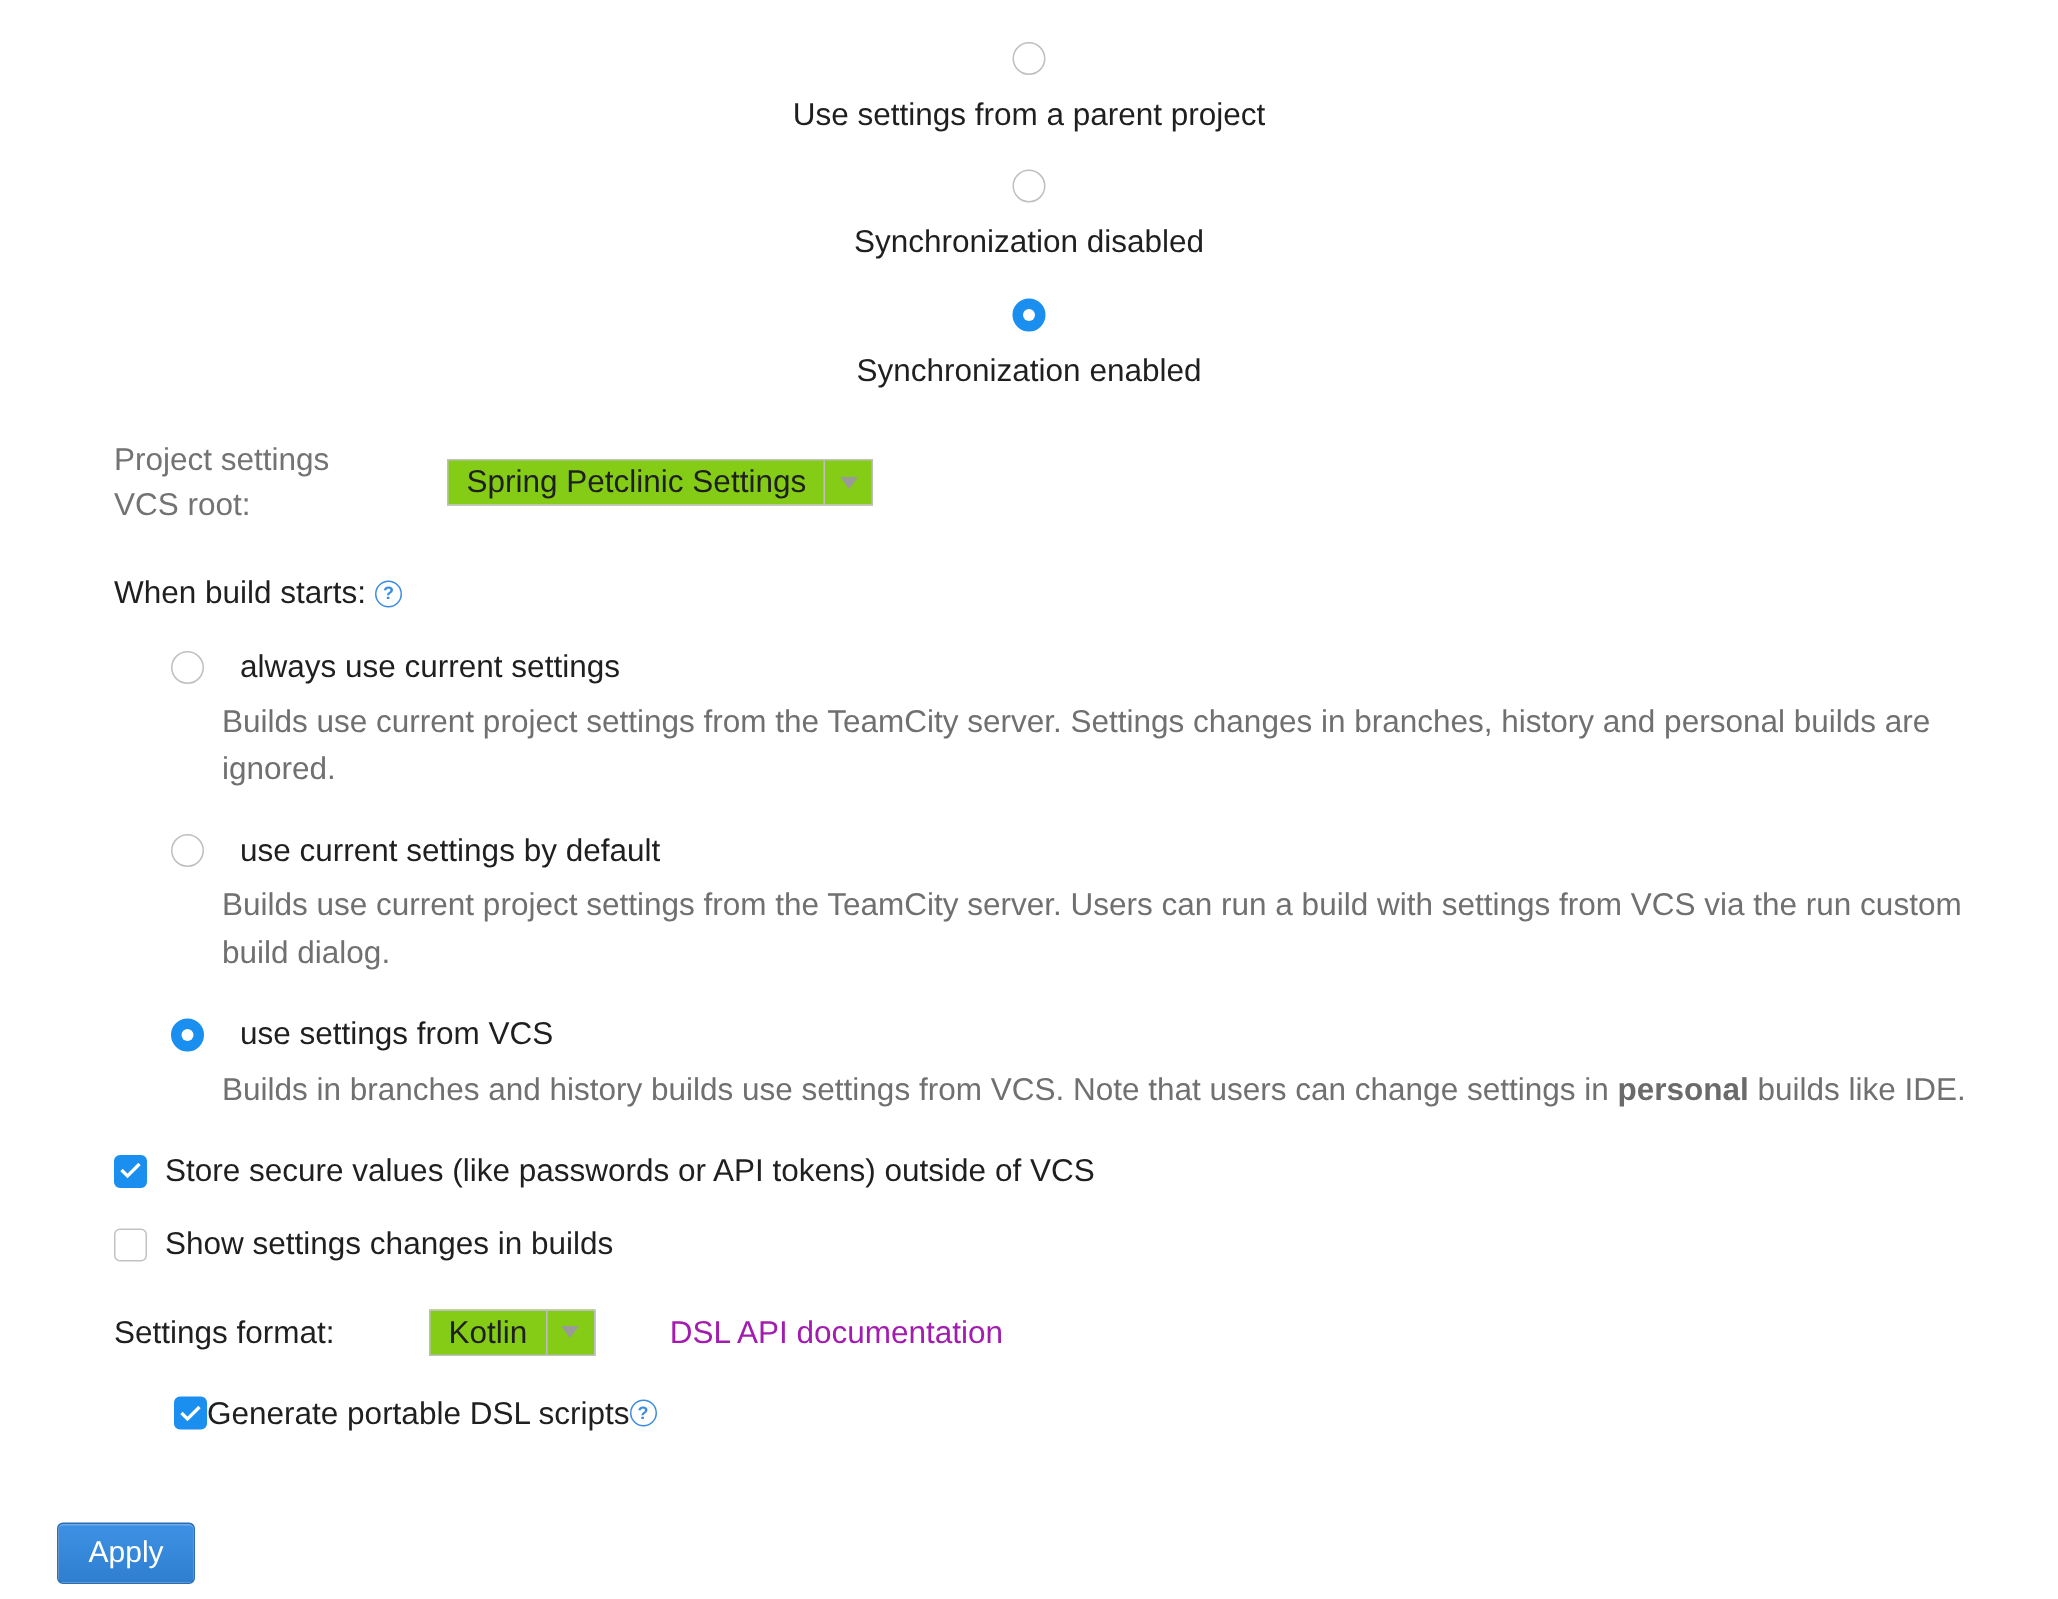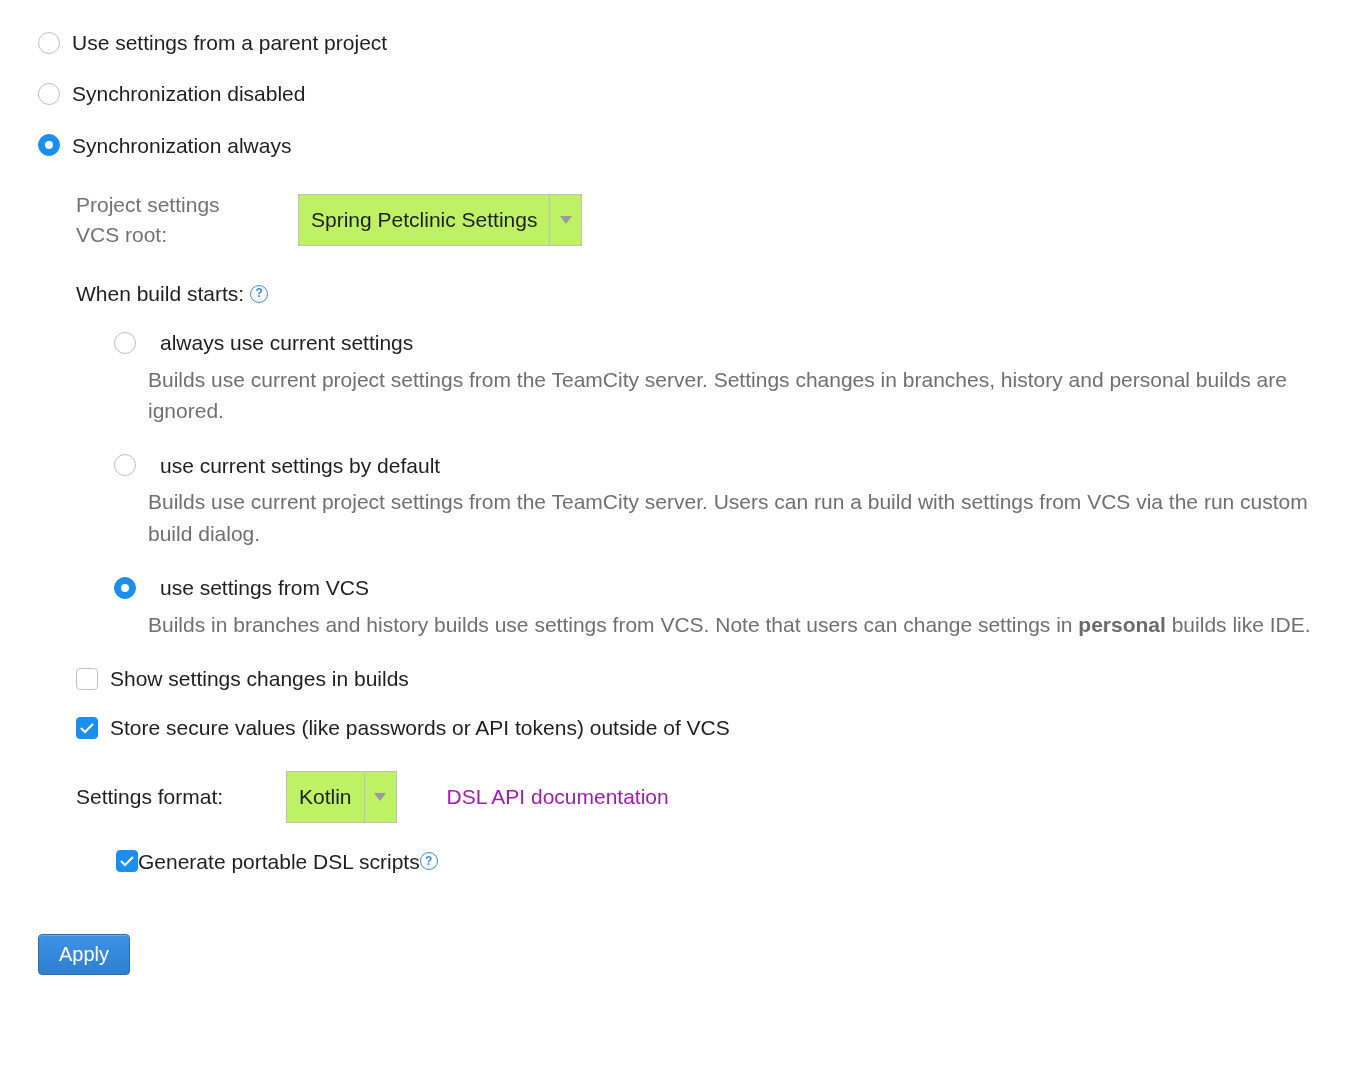--- a/index.html
+++ b/index.html
@@ -13,20 +13,21 @@
       color: #1f1f1f;
       background: #fff;
       padding: 28px 38px;
       line-height: 1.4;
     }
     .radio-row {
       display: flex;
       align-items: center;
       gap: 12px;
       margin-bottom: 22px;
+      flex-direction: column;
     }
     .radio-circle {
       width: 22px;
       height: 22px;
       border: 1.5px solid #bfbfbf;
       border-radius: 50%;
       flex-shrink: 0;
       cursor: pointer;
       position: relative;
     }
@@ -61,22 +62,22 @@
     }
     .field-label-stack {
       width: 222px;
       font-size: 21px;
       color: #737373;
     }
     .select-box {
       display: inline-flex;
       align-items: center;
       border: 1px solid #bfbfbf;
-      height: 52px;
-      background: #bef264;
+      height: 31px;
+      background: #84cc16;
       cursor: pointer;
     }
     .select-text {
       padding: 0 12px;
       font-size: 21px;
     }
     .select-arrow {
       width: 32px;
       height: 100%;
       border-left: 1px solid #bfbfbf;
@@ -205,21 +206,21 @@
   <span class="radio-label">Use settings from a parent project</span>
 </div>
 
 <div class="radio-row">
   <div class="radio-circle"></div>
   <span class="radio-label">Synchronization disabled</span>
 </div>
 
 <div class="radio-row">
   <div class="radio-circle selected"></div>
-  <span class="radio-label">Synchronization always</span>
+  <span class="radio-label">Synchronization enabled</span>
 </div>
 
 
 <div class="indent-1">
 
   <div class="field-row">
     <div class="field-label-stack">
       <div>Project settings</div>
       <div>VCS root:</div>
     </div>
@@ -260,31 +261,31 @@
         <div class="radio-circle selected"></div>
         <span class="radio-label">use settings from VCS</span>
       </div>
       <div class="sub-desc">
         <span>Builds in branches and history builds use settings from VCS. Note that users can change settings in </span><span class="bold">personal</span><span> builds like IDE.</span>
       </div>
     </div>
   </div>
 
   <div class="checkbox-row">
-    <div class="checkbox"></div>
-    <span class="checkbox-label">Show settings changes in builds</span>
-  </div>
-
-  <div class="checkbox-row">
     <div class="checkbox checked">
       <svg viewBox="0 0 14 11">
           <polyline points="1,5 5,9 13,1" fill="none" stroke="#fff" stroke-width="2.2"></polyline>
         </svg>
     </div>
     <span class="checkbox-label">Store secure values (like passwords or API tokens) outside of VCS</span>
+  </div>
+
+  <div class="checkbox-row">
+    <div class="checkbox"></div>
+    <span class="checkbox-label">Show settings changes in builds</span>
   </div>
 
   <div class="format-row">
     <span class="format-label">Settings format:</span>
     <div class="select-box">
       <span class="select-text">Kotlin</span>
       <span class="select-arrow">
         <svg viewBox="0 0 12 8">
             <polygon points="0,0 12,0 6,8" fill="#9a9a9a"></polygon>
           </svg>

